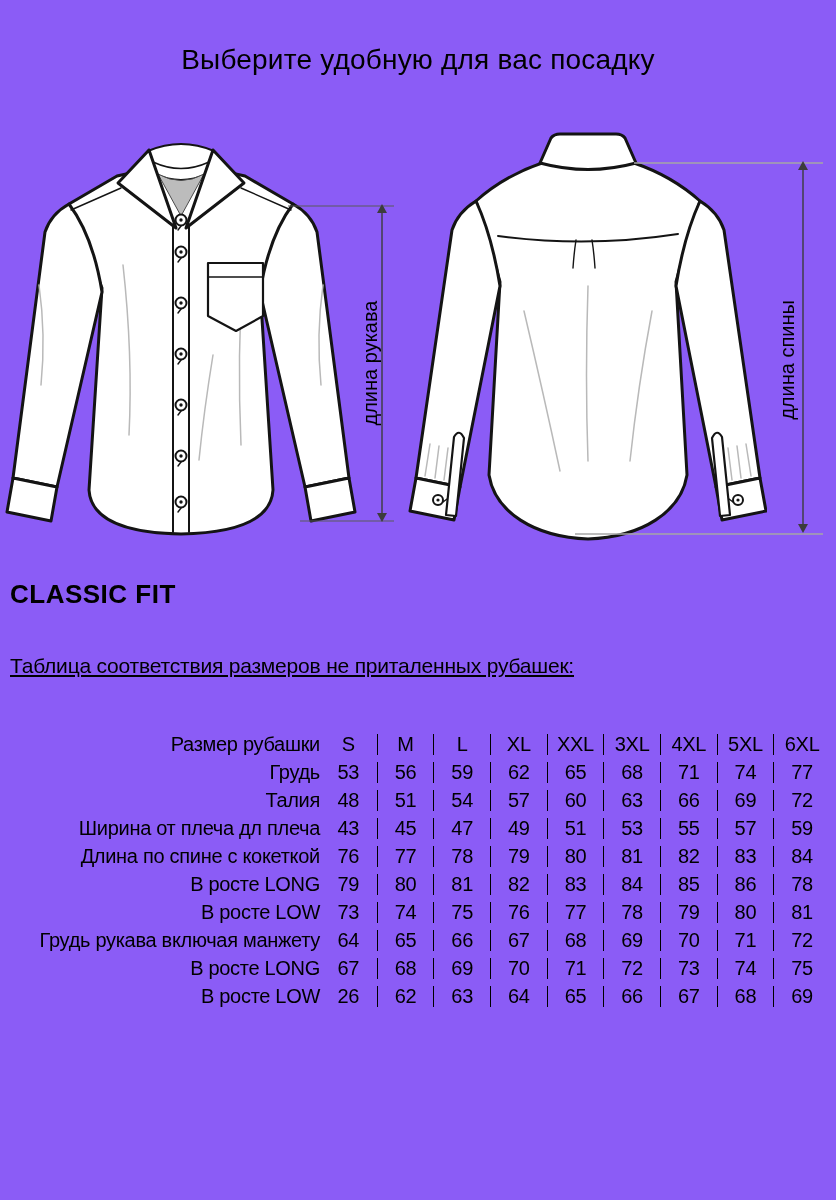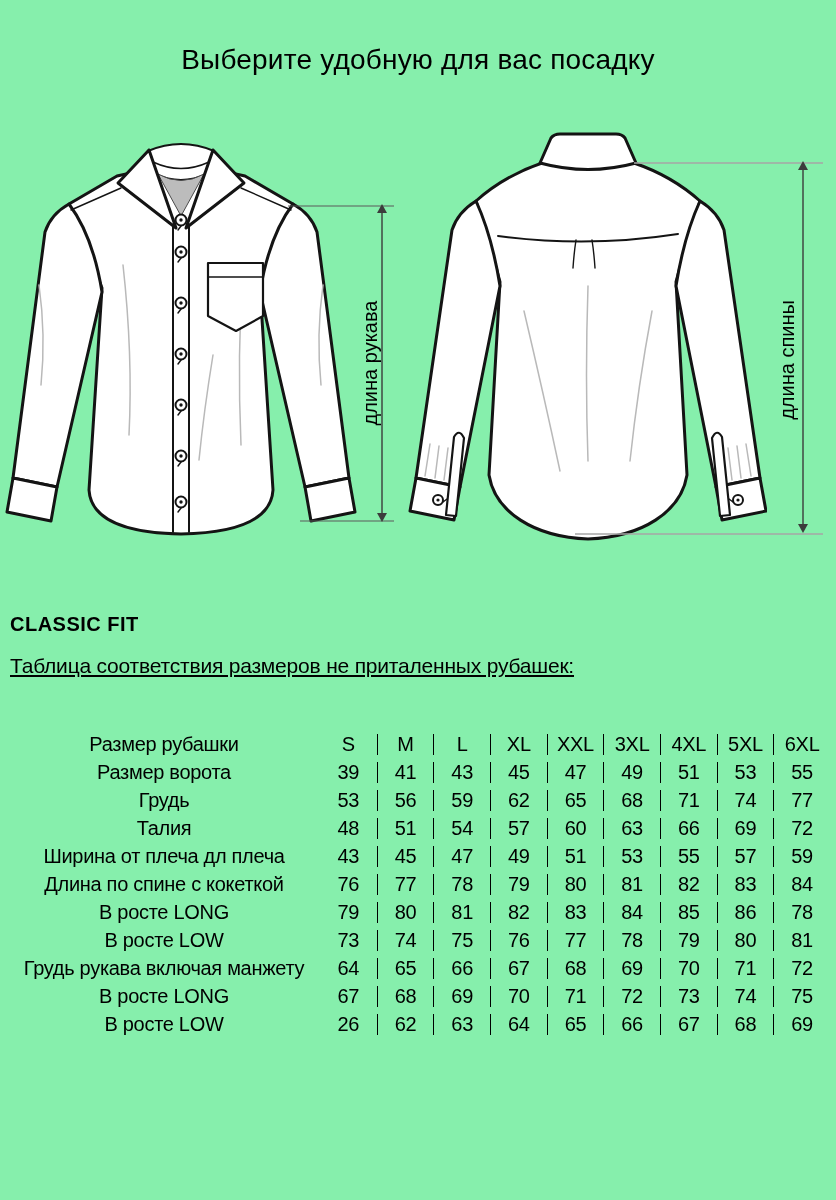--- a/index.html
+++ b/index.html
@@ -1,34 +1,34 @@
 <!DOCTYPE html>
 <html style="--line: #141414; --dim: #3c3c3c; --tick: #a6a6a6; --collar: #bcbcbc;"><head>
 <meta charset="utf-8">
 <style>
   :root{
     --line:#141414; --dim:#3c3c3c; --tick:#a6a6a6; --tick-dark:#5a5a5a;
     --collar:#bcbcbc; --crease:#b9b9b9;
   }
   html,body{margin:0;padding:0;background:#fff;}
-  .page{position:relative;width:836px;height:1200px;background:#86efac;overflow:hidden;
+  .page{position:relative;width:836px;height:1200px;background:#8b5cf6;overflow:hidden;
         font-family:"Liberation Sans","DejaVu Sans",sans-serif;color:#000;}
   .title{position:absolute;top:44px;left:0;width:836px;margin:0;text-align:center;
          font-size:28px;font-weight:400;letter-spacing:.2px;}
   .diagram-layer{position:absolute;left:0;top:0;width:836px;height:600px;}
   .shirt-front{position:absolute;left:5px;top:130px;}
   .shirt-back{position:absolute;left:402px;top:126px;}
   .overlay{position:absolute;left:0;top:0;}
-  .fit-heading{position:absolute;left:10px;top:613px;margin:0;font-size:20px;font-weight:700;
+  .fit-heading{position:absolute;left:10px;top:579px;margin:0;font-size:26px;font-weight:700;
                letter-spacing:.5px;}
   .caption{position:absolute;left:10px;top:654px;margin:0;font-size:21px;letter-spacing:-.2px;text-decoration:underline;}
   table.sizes{position:absolute;left:8px;top:727px;width:822px;table-layout:fixed;
               border-collapse:separate;border-spacing:0 7px;font-size:20px;letter-spacing:-.3px;}
   table.sizes td{height:21px;line-height:21px;padding:0;vertical-align:middle;white-space:nowrap;}
-  td.lbl{width:312px;text-align:center;}
+  td.lbl{width:312px;text-align:right;}
   td.val{text-align:center;border-left:1px solid #000;}
   td.val.first{border-left:none;}
   
   .f{fill:#fff;stroke:var(--line);stroke-width:3;stroke-linejoin:round;stroke-linecap:round;}
   .f2{fill:#fff;stroke:var(--line);stroke-width:2.2;stroke-linejoin:round;stroke-linecap:round;}
   .t{fill:none;stroke:var(--line);stroke-width:2;stroke-linecap:round;}
   .t1{fill:none;stroke:var(--line);stroke-width:1.4;stroke-linecap:round;}
   .g2{fill:var(--collar);stroke:#4a4a4a;stroke-width:1;}
   .crease{fill:none;stroke:var(--crease);stroke-width:1.5;stroke-linecap:round;}
   .btn{fill:#fff;stroke:var(--line);stroke-width:2;}
@@ -164,32 +164,20 @@
           <td class="val">M</td>
           <td class="val">L</td>
           <td class="val">XL</td>
           <td class="val">XXL</td>
           <td class="val">3XL</td>
           <td class="val">4XL</td>
           <td class="val">5XL</td>
           <td class="val">6XL</td>
         </tr>
         <tr>
-          <td class="lbl">Размер ворота</td>
-          <td class="val first">39</td>
-          <td class="val">41</td>
-          <td class="val">43</td>
-          <td class="val">45</td>
-          <td class="val">47</td>
-          <td class="val">49</td>
-          <td class="val">51</td>
-          <td class="val">53</td>
-          <td class="val">55</td>
-        </tr>
-        <tr>
           <td class="lbl">Грудь</td>
           <td class="val first">53</td>
           <td class="val">56</td>
           <td class="val">59</td>
           <td class="val">62</td>
           <td class="val">65</td>
           <td class="val">68</td>
           <td class="val">71</td>
           <td class="val">74</td>
           <td class="val">77</td>

